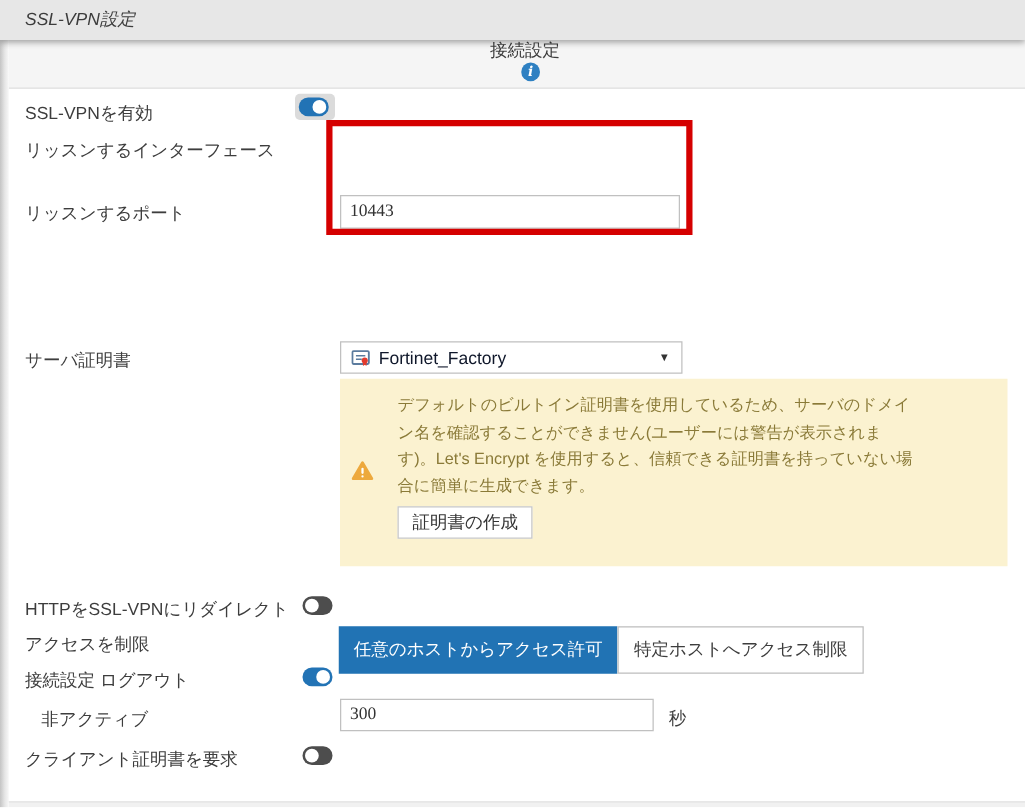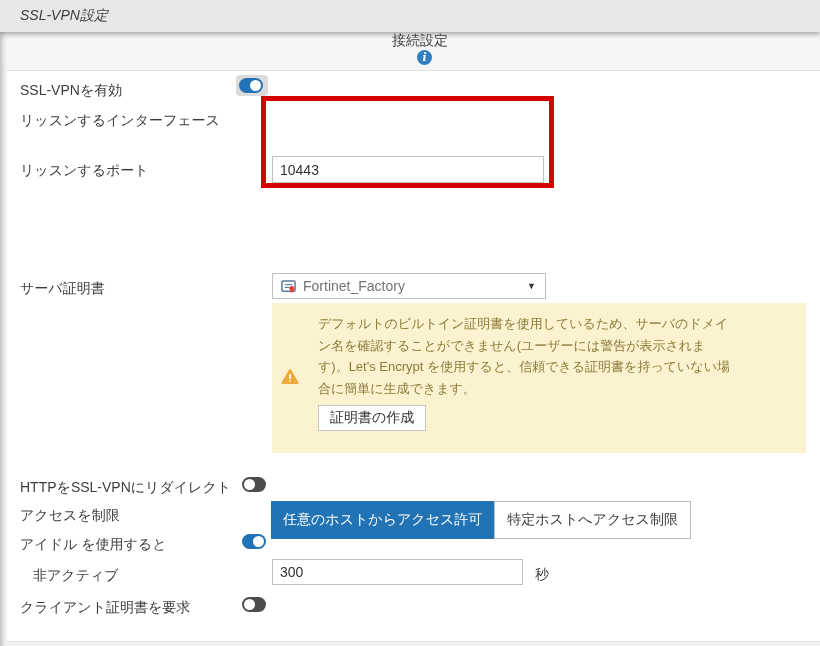--- a/index.html
+++ b/index.html
@@ -60,28 +60,28 @@
   
   .row-label{position:absolute;left:20px;line-height:18px;color:#3d3d3d;}
   .annotation{position:absolute;left:261px;top:96px;width:293px;height:92px;
     border:5px solid #d50000;box-sizing:border-box;z-index:3;pointer-events:none;}
   .iface-select{position:absolute;left:272px;top:103px;width:272px;height:49px;
     background:#fff;border:1px solid #c0c0c0;box-sizing:border-box;}
   .iface-entry{position:absolute;left:0;right:0;top:0;height:26px;}
   .iface-entry .port-icon{position:absolute;left:9px;top:5px;}
   .iface-entry .nm{position:absolute;left:31px;top:4px;line-height:18px;color:#333;}
   .text-input{position:absolute;background:#fff;border:1px solid #c0c0c0;box-sizing:border-box;
-    font-family:Liberation Sans, sans-serif;font-size:14px;color:#333;padding:0 7px;outline:none;}
+    font-family:Liberation Serif, serif;font-size:14px;color:#333;padding:0 7px;outline:none;}
   .callout-info{position:absolute;left:272px;top:191px;width:348px;height:67px;background:#cbe4f9;}
   .callout-info .body{position:absolute;left:46px;top:10px;line-height:22px;font-size:13px;color:#24568a;}
   .callout-info a{color:#1a6bb5;text-decoration:underline;cursor:pointer;}
   .dropdown{position:absolute;left:272px;top:273px;width:274px;height:26px;background:#fff;
     border:1px solid #c0c0c0;box-sizing:border-box;cursor:pointer;}
   .dropdown .cert-icon{position:absolute;left:8px;top:5px;}
-  .dropdown .val{position:absolute;left:30px;top:4px;line-height:17px;color:#737373;font-size:14px;text-align:center;}
+  .dropdown .val{position:absolute;left:30px;top:4px;line-height:17px;color:#0f172a;font-size:14px;text-align:center;}
   .callout-warn{position:absolute;left:272px;top:303px;width:534px;height:150px;background:#fbf2d0;}
   .warn-icon{position:absolute;left:9px;top:50%;transform:translateY(-50%);}
   .callout-warn .body{position:absolute;left:46px;top:10px;width:450px;}
   .warn-text{white-space:pre-line;font-size:13px;line-height:21.5px;color:#8a7a38;}
   .warn-btn{display:inline-block;margin-top:6px;background:#fff;border:1px solid #c6c6c6;
     padding:3px 11px;font-size:14px;color:#333;cursor:pointer;font-family:inherit;}
   .seg{position:absolute;left:271px;top:501px;display:flex;}
   .seg .opt{height:38px;display:flex;align-items:center;padding:0 12px;font-size:14px;cursor:pointer;box-sizing:border-box;}
   .seg .opt.sel{background:#2173b4;color:#fff;}
   .seg .opt.unsel{background:#fff;color:#3d3d3d;border:1px solid #bdbdbd;}
@@ -155,21 +155,21 @@
   <div class="toggle off" style="left:242px;top:477px;">
       <div class="knob"></div>
     </div>
 
   <div class="row-label" style="top:506px;">アクセスを制限</div>
   <div class="seg">
     <div class="opt sel">任意のホストからアクセス許可</div>
     <div class="opt unsel">特定ホストへアクセス制限</div>
   </div>
 
-  <div class="row-label" style="top:535px;">アイドル を使用すると</div>
+  <div class="row-label" style="top:535px;">接続設定 ログアウト</div>
   <div class="toggle on" style="left:242px;top:534px;">
       <div class="knob"></div>
     </div>
 
   <div class="row-label" style="left:33px;top:566px;">非アクティブ</div>
   <input class="text-input" style="left: 272px; top: 559px; width: 251px; height: 26px;" value="300">
   <span class="unit">秒</span>
 
   <div class="row-label" style="top:598px;">クライアント証明書を要求</div>
   <div class="toggle off" style="left:242px;top:597px;">

